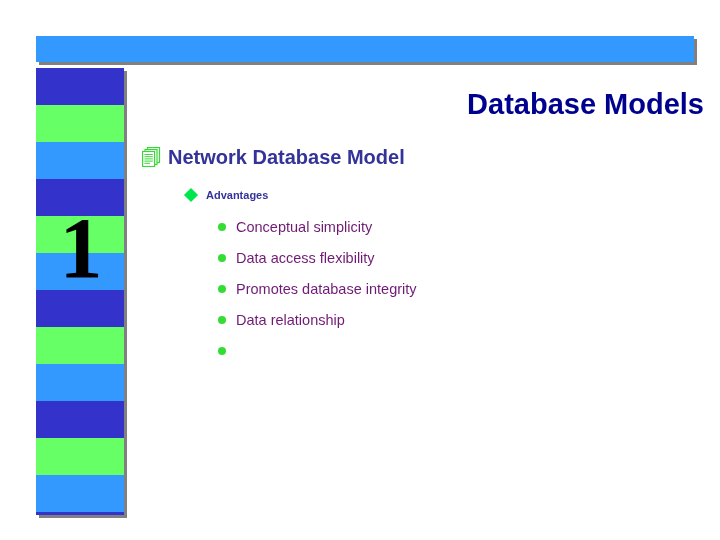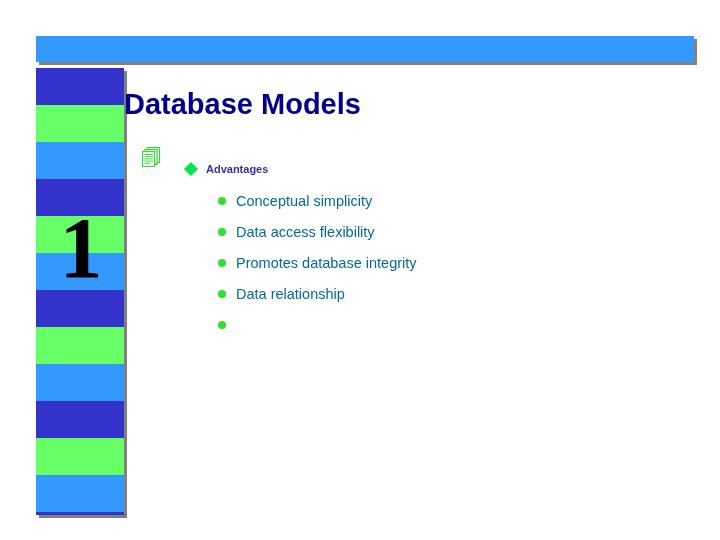--- a/index.html
+++ b/index.html
@@ -72,21 +72,21 @@
     top: 68px;
     width: 596px;
     height: 472px;
   }
 
   .slide-title {
     position: absolute;
     left: 0;
     top: 20px;
     width: 580px;
-    text-align: left;
+    text-align: right;
     color: #00008f;
     font-size: 29px;
     font-weight: 700;
     letter-spacing: 0px;
   }
 
   .body-list {
     position: absolute;
     left: 16px;
     top: 76px;
@@ -126,21 +126,21 @@
     top: 6px;
     width: 10px;
     height: 10px;
     background: #00e64d;
     transform: rotate(45deg);
   }
 
   .lvl3 {
     position: relative;
     padding-left: 96px;
-    color: #0369a1;
+    color: #701a75;
     font-size: 14.5px;
     font-weight: 400;
     line-height: 20px;
     margin-top: 11px;
   }
   .lvl3 .bullet-dot {
     position: absolute;
     left: 78px;
     top: 6px;
     width: 8px;
@@ -189,20 +189,21 @@
             <rect x="0.6" y="4.5" width="12" height="15" fill="#ffffff" stroke="#3ad63a" stroke-width="1.2"></rect>
             <g fill="#3ad63a">
               <rect x="2.4" y="7" width="8.4" height="1"></rect>
               <rect x="2.4" y="9.2" width="8.4" height="1"></rect>
               <rect x="2.4" y="11.4" width="8.4" height="1"></rect>
               <rect x="2.4" y="13.6" width="8.4" height="1"></rect>
               <rect x="2.4" y="15.8" width="5.6" height="1"></rect>
             </g>
           </svg>
         </span>
+        <span>Network Database Model</span>
       </div>
 
       <div>
         <div class="lvl2">
           <span class="bullet-diamond"></span>
           <span>Advantages</span>
         </div>
         <div class="lvl3">
           <span class="bullet-dot"></span>
           <span>Conceptual simplicity</span>

